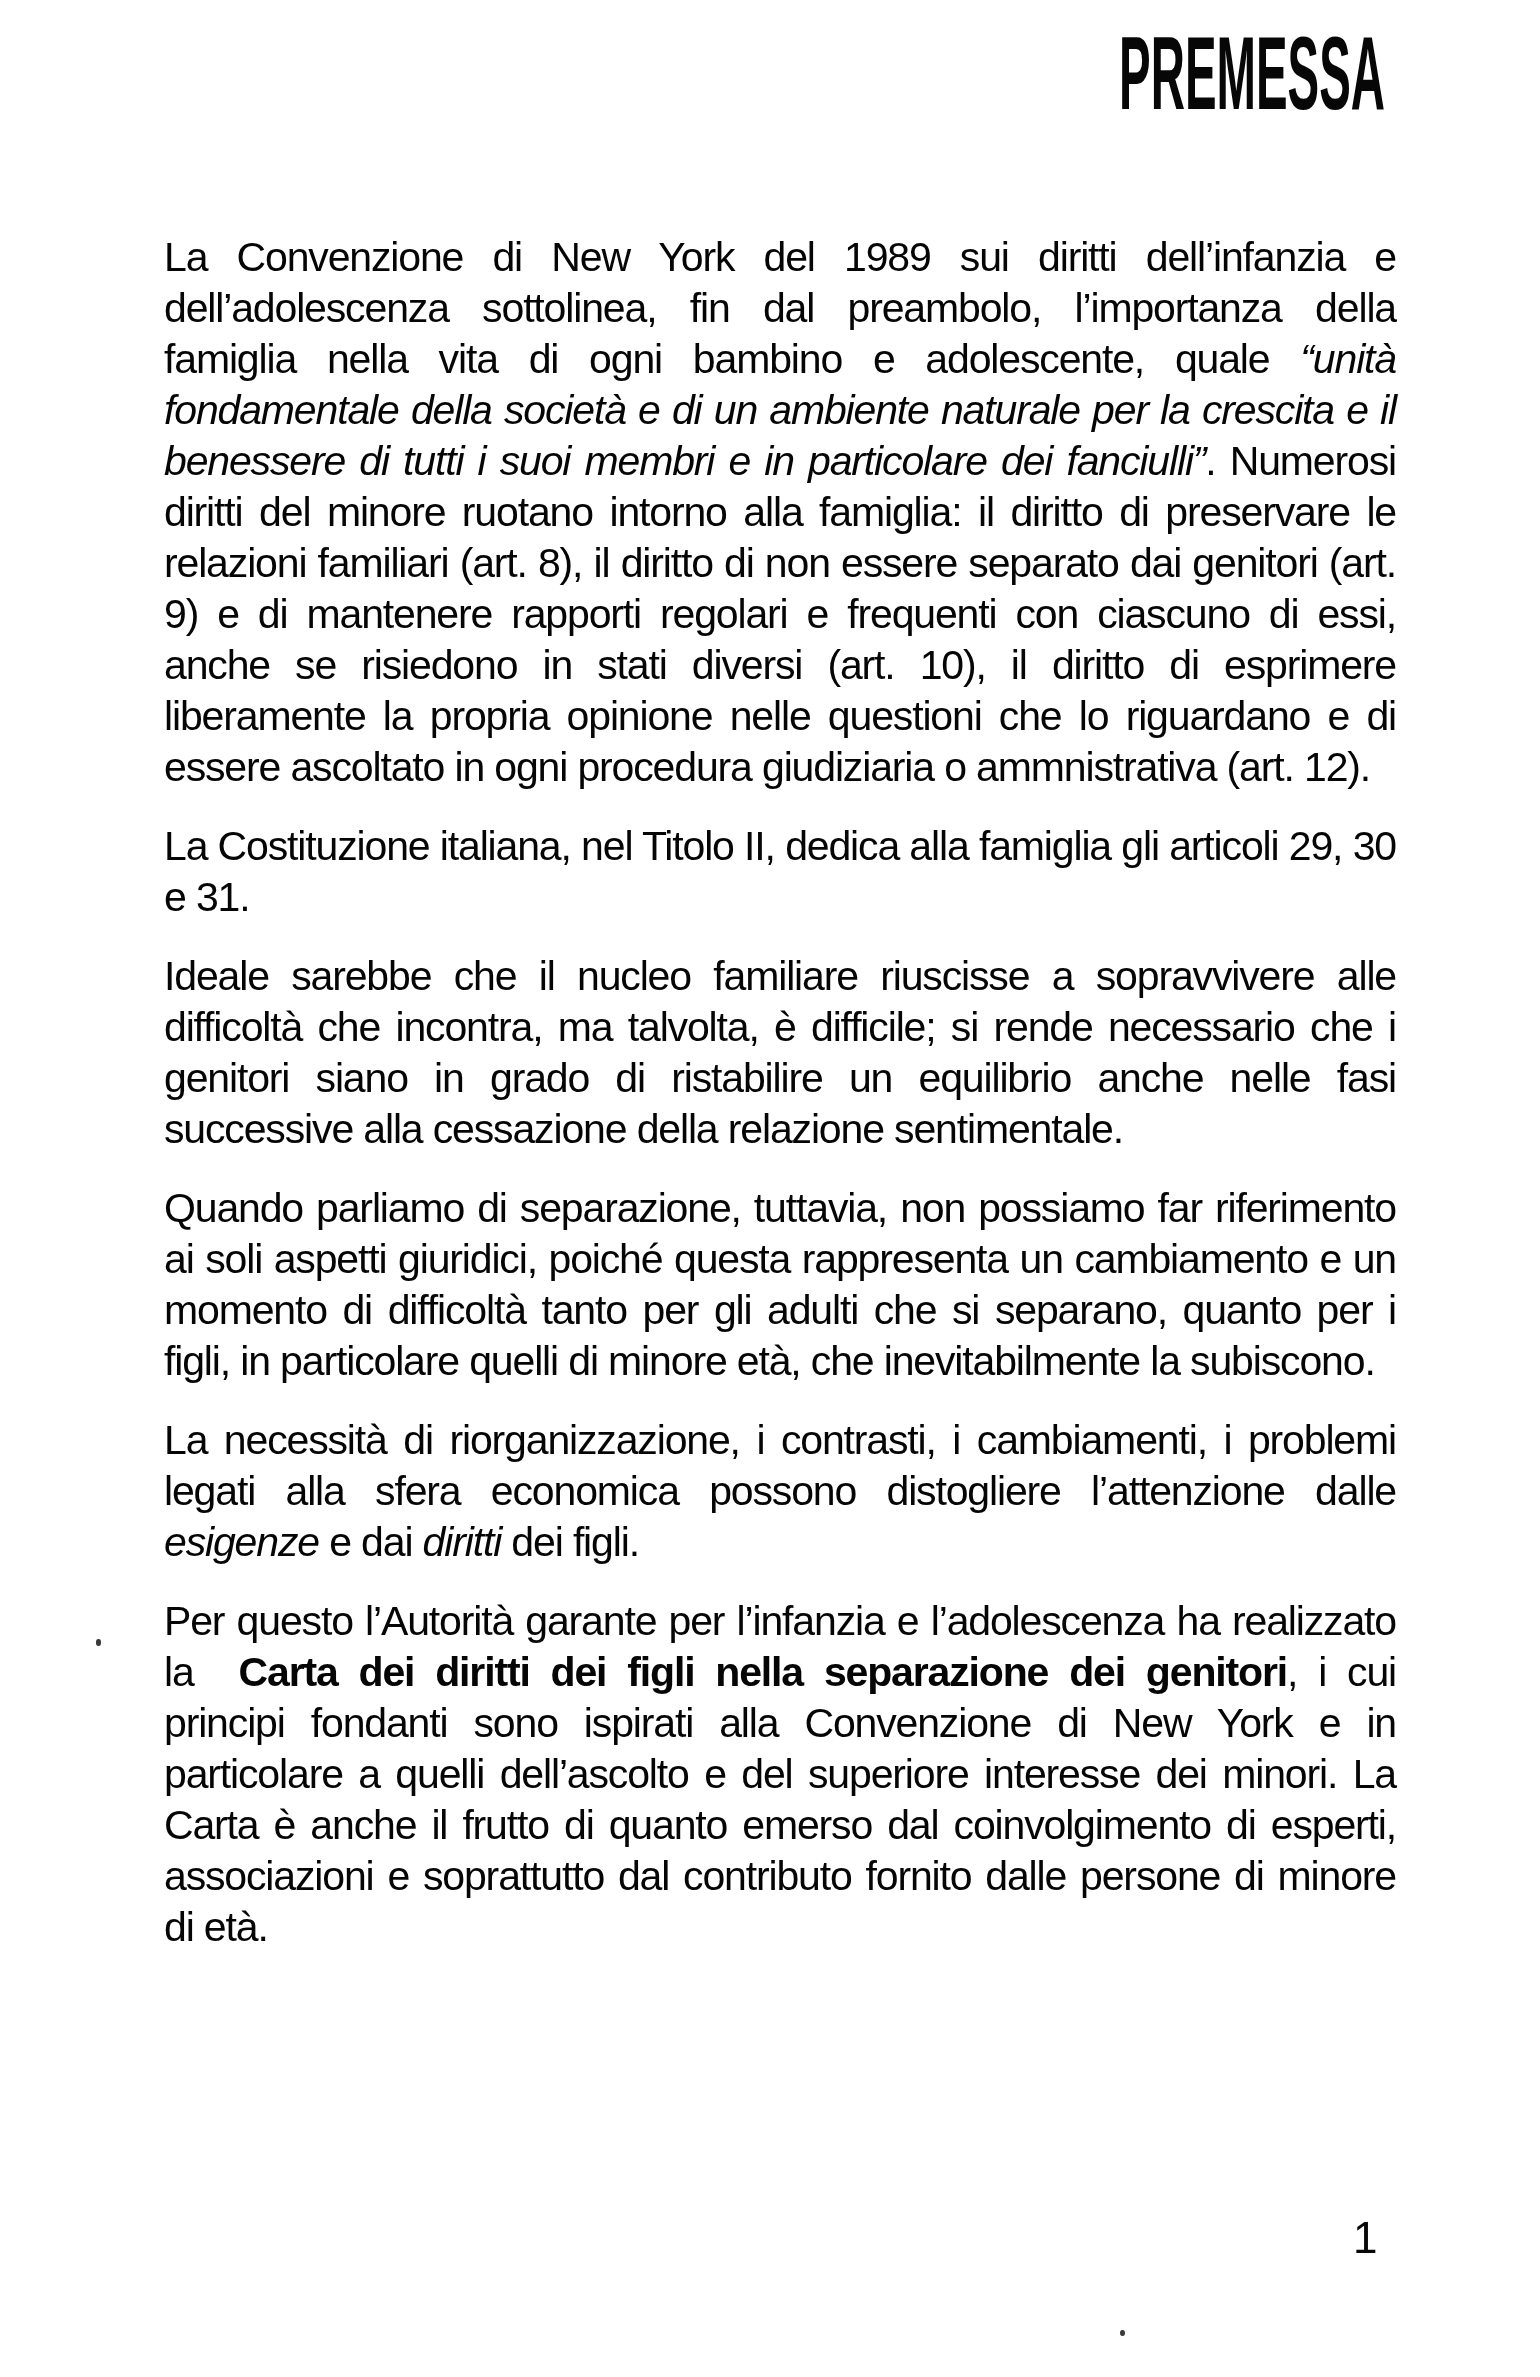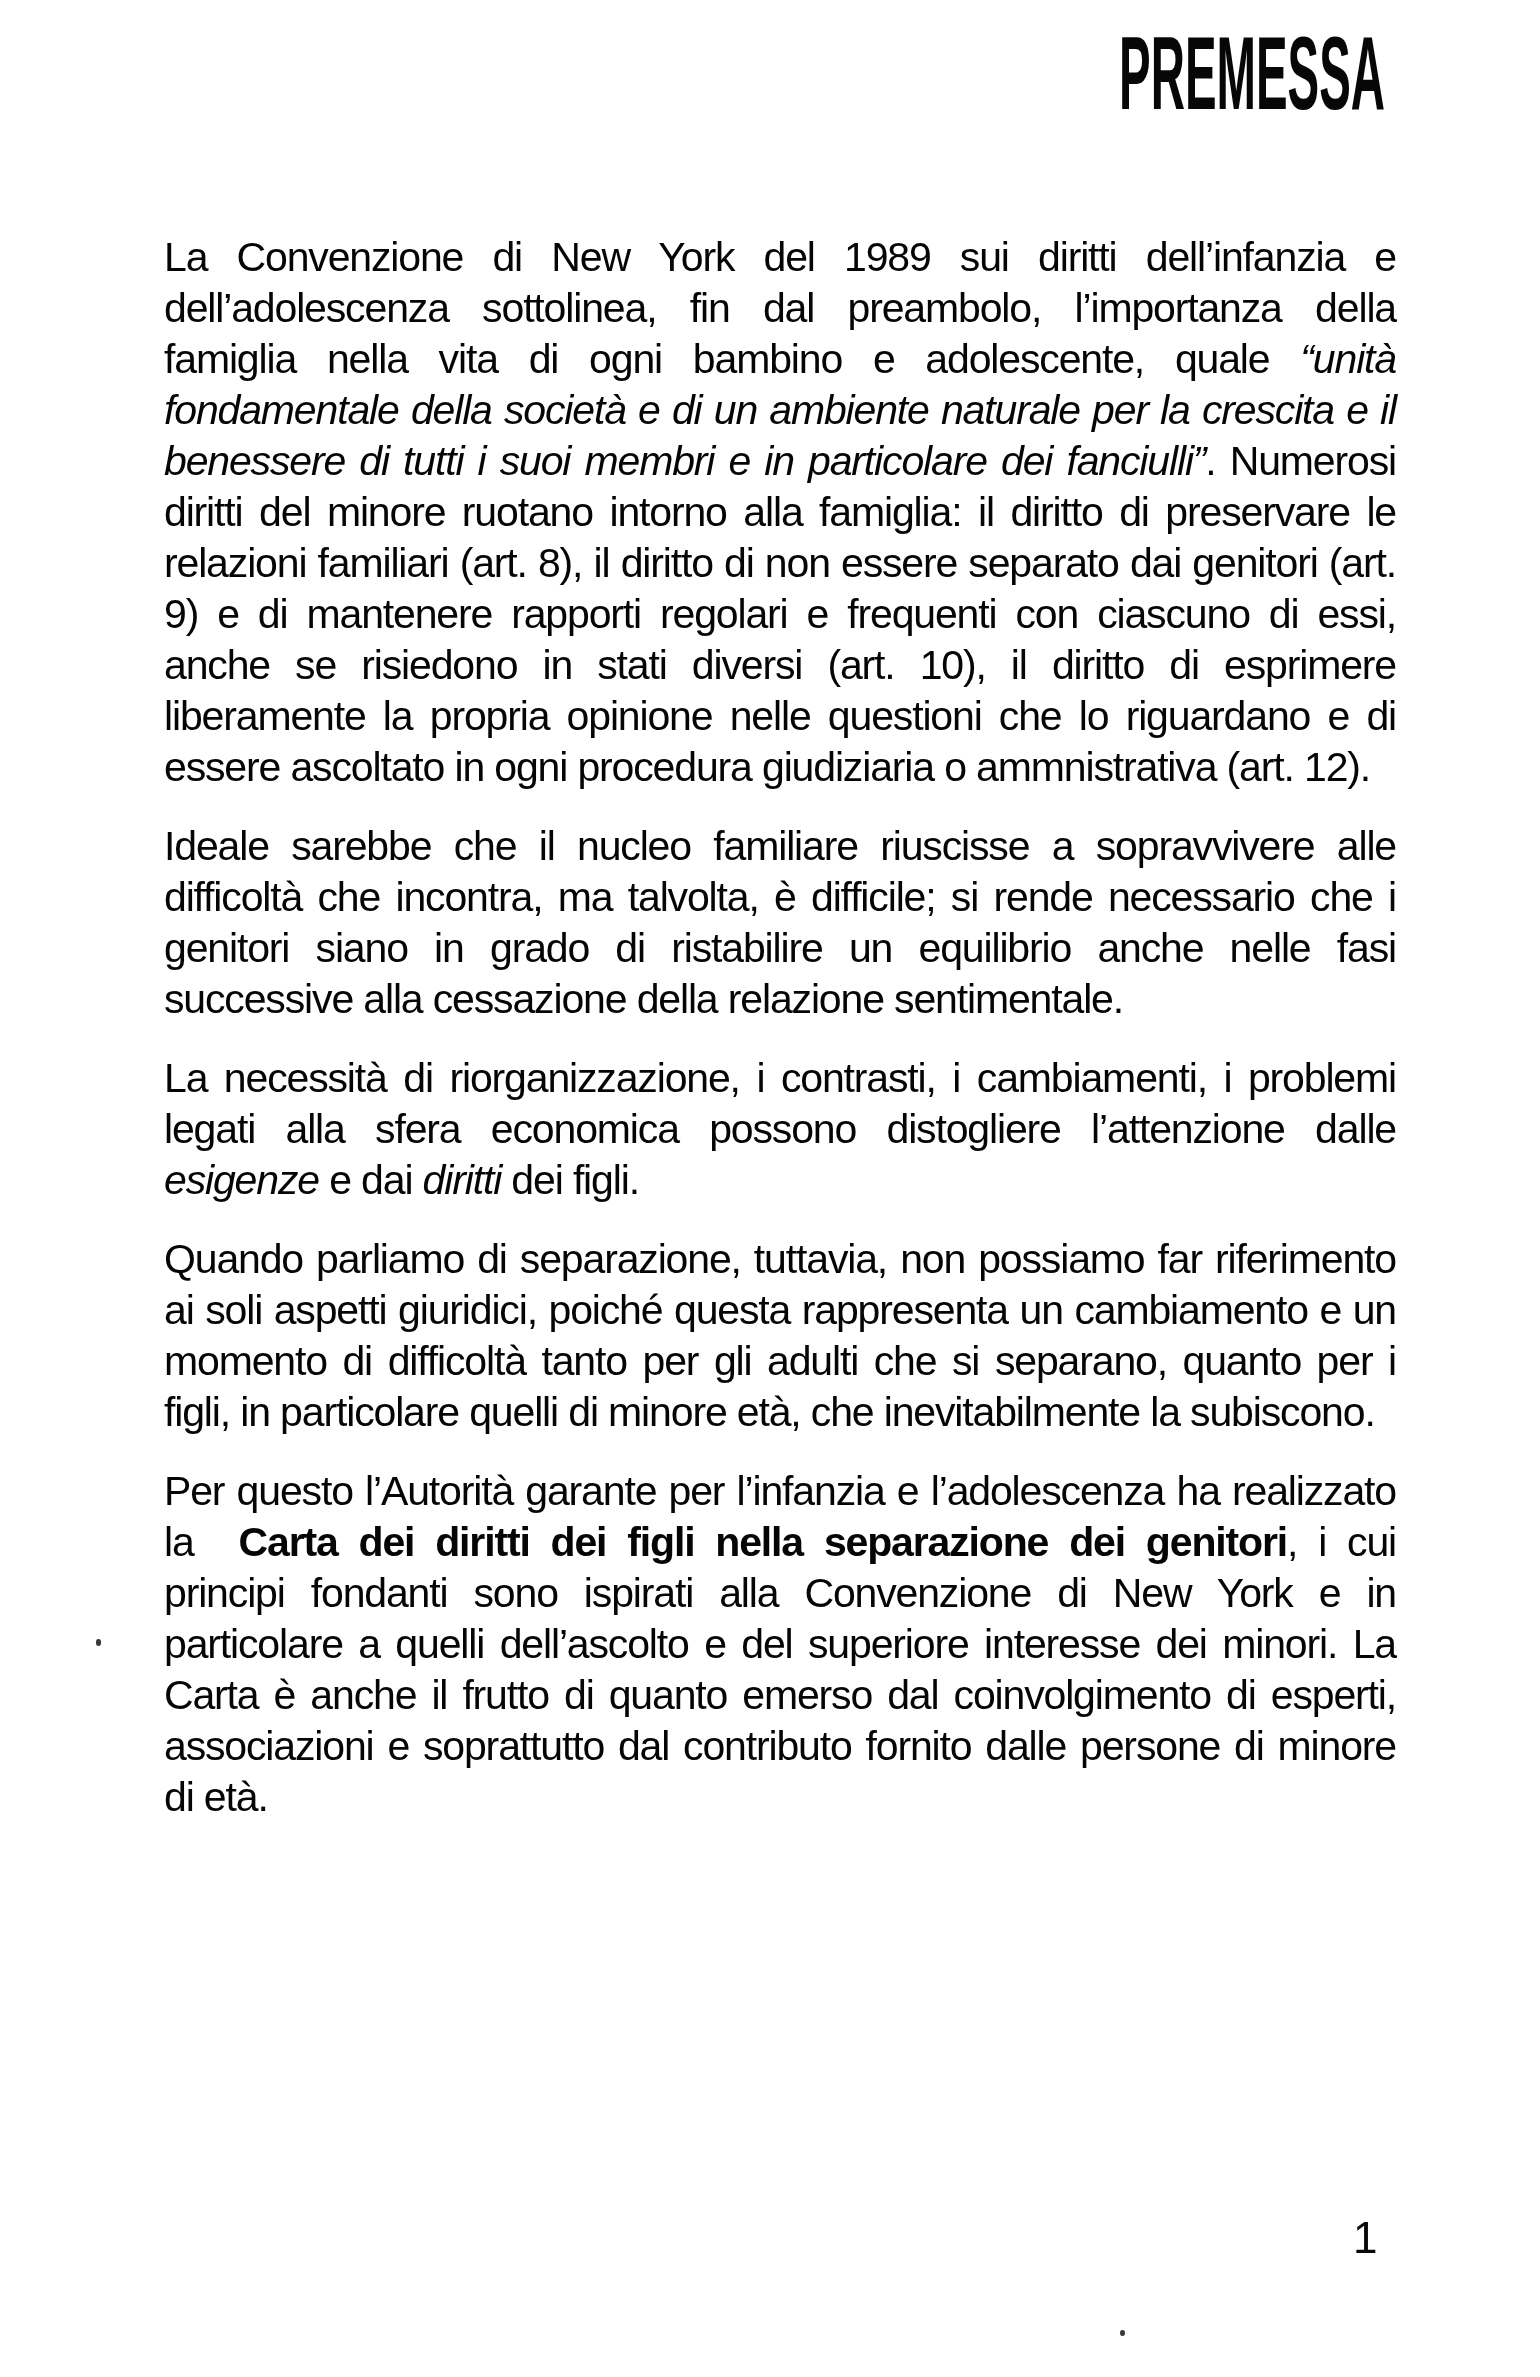--- a/index.html
+++ b/index.html
@@ -72,26 +72,27 @@
 <body>
 
 <header class="title-wrap">
   <span class="title">PREMESSA</span>
 </header>
 
 <main class="body-text">
 
   <p><span class="seg-regular">La Convenzione di New York del 1989 sui diritti dell’infanzia e dell’adolescenza sottolinea, fin dal preambolo, l’importanza della famiglia nella vita di ogni bambino e adolescente, quale </span><span class="seg-italic">“unità fondamentale della società e di un ambiente naturale per la crescita e il benessere di tutti i suoi membri e in particolare dei fanciulli”</span><span class="seg-regular">. Numerosi diritti del minore ruotano intorno alla famiglia: il diritto di preservare le relazioni familiari (art. 8), il diritto di non essere separato dai genitori (art. 9) e di mantenere rapporti regolari e frequenti con ciascuno di essi, anche se risiedono in stati diversi (art. 10), il diritto di esprimere liberamente la propria opinione nelle questioni che lo riguardano e di essere ascoltato in ogni procedura giudiziaria o ammnistrativa (art. 12).</span></p>
 
+  <p><span class="seg-regular">La Costituzione italiana, nel Titolo II, dedica alla famiglia gli articoli 29, 30 e 31.</span></p>
 
   <p><span class="seg-regular">Ideale sarebbe che il nucleo familiare riuscisse a sopravvivere alle difficoltà che incontra, ma talvolta, è difficile; si rende necessario che i genitori siano in grado di ristabilire un equilibrio anche nelle fasi successive alla cessazione della relazione sentimentale.</span></p>
 
+  <p><span class="seg-regular">Quando parliamo di separazione, tuttavia, non possiamo far riferimento ai soli aspetti giuridici, poiché questa rappresenta un cambiamento e un momento di difficoltà tanto per gli adulti che si separano, quanto per i figli, in particolare quelli di minore età, che inevitabilmente la subiscono.</span></p>
+
   <p><span class="seg-regular">La necessità di riorganizzazione, i contrasti, i cambiamenti, i problemi legati alla sfera economica possono distogliere l’attenzione dalle </span><span class="seg-italic">esigenze</span><span class="seg-regular"> e dai </span><span class="seg-italic">diritti</span><span class="seg-regular"> dei figli.</span></p>
-
-  <p><span class="seg-regular">Quando parliamo di separazione, tuttavia, non possiamo far riferimento ai soli aspetti giuridici, poiché questa rappresenta un cambiamento e un momento di difficoltà tanto per gli adulti che si separano, quanto per i figli, in particolare quelli di minore età, che inevitabilmente la subiscono.</span></p>
 
   <p><span class="seg-regular">Per questo l’Autorità garante per l’infanzia e l’adolescenza ha realizzato la </span><span class="seg-bolditalic">Carta dei diritti dei figli nella separazione dei genitori</span><span class="seg-regular">, i cui principi fondanti sono ispirati alla Convenzione di New York e in particolare a quelli dell’ascolto e del superiore interesse dei minori. La Carta è anche il frutto di quanto emerso dal coinvolgimento di esperti, associazioni e soprattutto dal contributo fornito dalle persone di minore di età.</span></p>
 
 </main>
 
 <div class="page-number">1</div>
 
 <div class="speck speck-1"></div>
 <div class="speck speck-2"></div>
 

